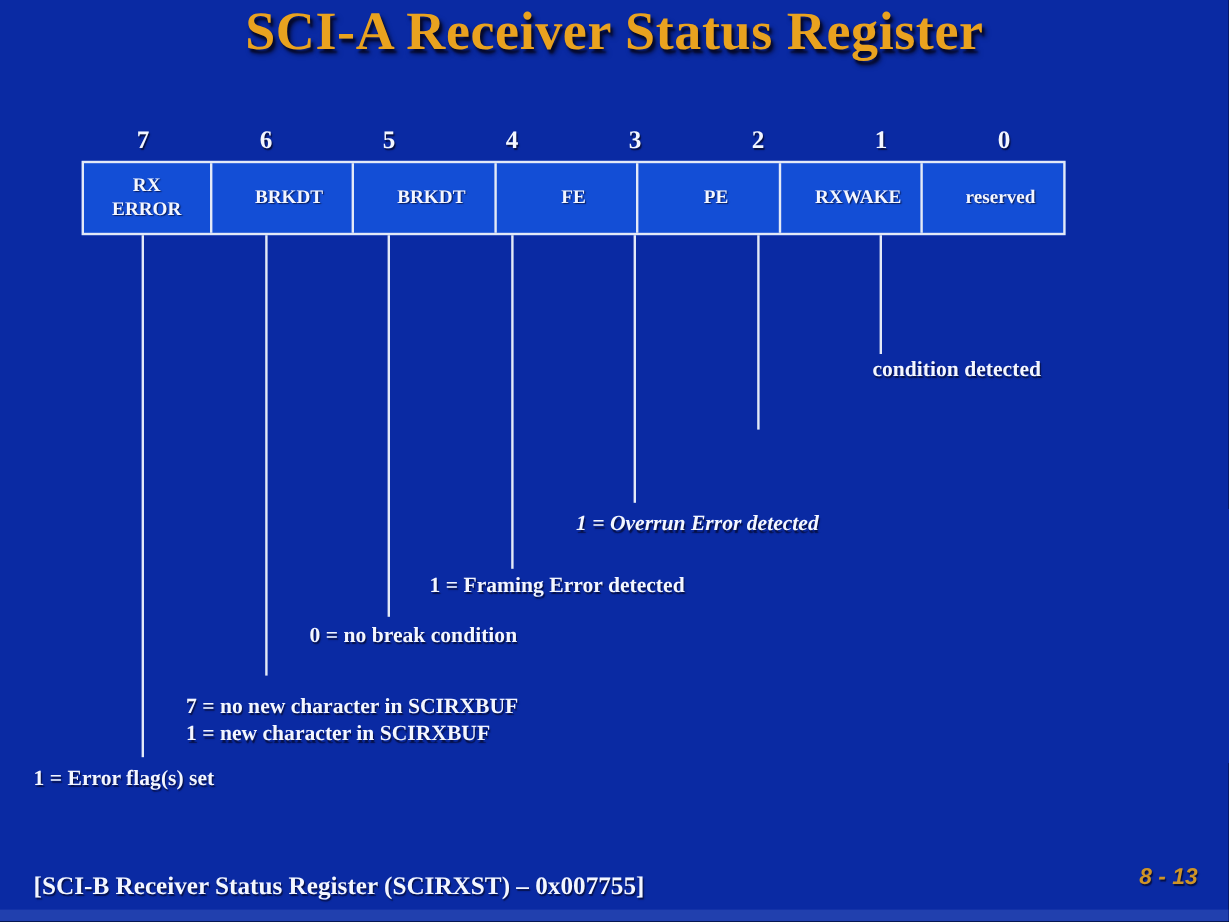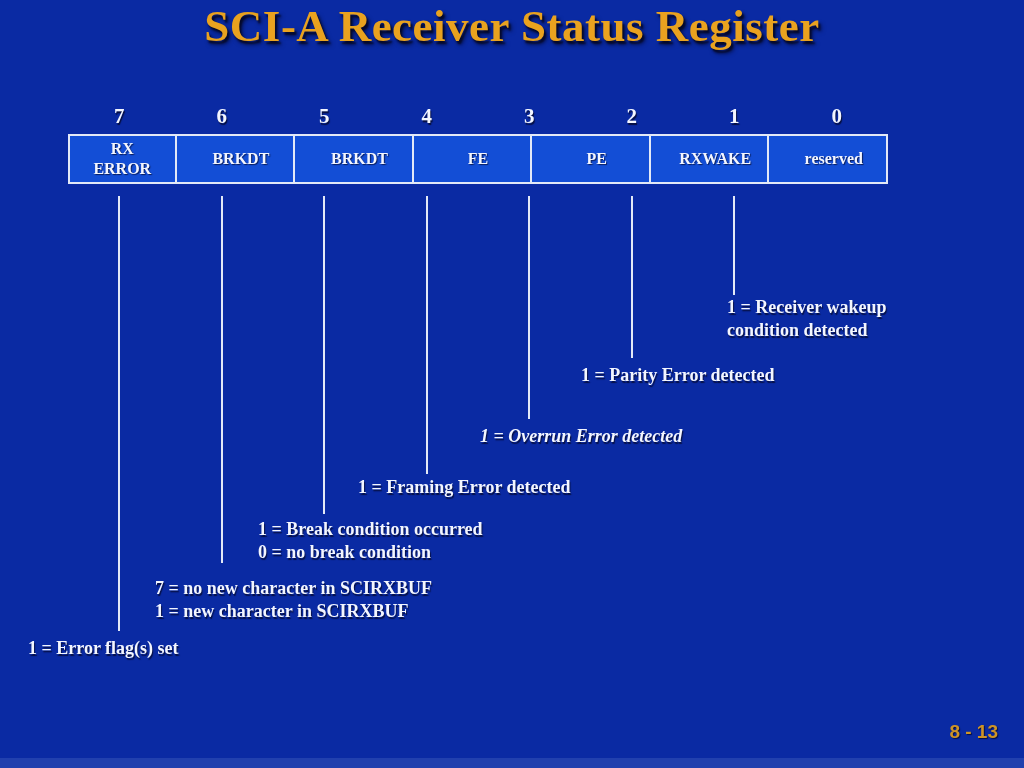--- a/index.html
+++ b/index.html
@@ -19,21 +19,21 @@
     font-size:27px;font-weight:bold;
     color:var(--title-text,#e9a21f);
     text-shadow:2px 2px 2px rgba(5,8,40,.95);
   }
   .bitnums{position:absolute;left:68px;top:104px;width:820px;display:flex;}
   .bitnums span{
     flex:1;text-align:center;font-size:21px;font-weight:bold;
     color:var(--body-text,#f3f6ff);text-shadow:1px 2px 1px rgba(5,8,40,.8);
   }
   .register{
-    position:absolute;left:68px;top:134px;width:820px;height:50px;
+    position:absolute;left:68px;top:134px;width:820px;height:62px;
     display:flex;border:2px solid var(--line,#e3e9f7);box-sizing:border-box;
     background:var(--cell-fill,#134ed6);
     gap:12px;
   }
   .cell{
     flex:1;border-right:2px solid var(--line,#e3e9f7);
     display:flex;align-items:center;justify-content:center;
   }
   .cell:last-child{border-right:none;}
   .cell span{
@@ -62,21 +62,21 @@
   .a5{left:155px;top:577px;}
   .a6{left:28px;top:637px;}
   .footer{
     position:absolute;left:28px;top:726px;font-size:21px;font-weight:bold;
     color:var(--body-text,#f3f6ff);text-shadow:1px 2px 1px rgba(5,8,40,.75);
     white-space:nowrap;
   }
   .pagenum{
     position:absolute;right:26px;top:721px;font-size:19px;font-weight:bold;
     font-family:"Liberation Sans",sans-serif;
-    color:var(--page-text,#cf9426);text-shadow:1px 1px 1px rgba(5,8,40,.8);
+    color:var(--page-text,#cf9426);text-shadow:1px 1px 1px rgba(5,8,40,.8);font-style:italic;
   }
   .bottombar{
     position:absolute;left:0;bottom:0;width:100%;height:10px;
     background:var(--bottom-bar,#2140ae);
   }
 </style>
 </head>
 <body>
 
 <div class="slide">
@@ -121,40 +121,36 @@
 
   <div class="dl dl7"></div>
   <div class="dl dl6"></div>
   <div class="dl dl5"></div>
   <div class="dl dl4"></div>
   <div class="dl dl3"></div>
   <div class="dl dl2"></div>
   <div class="dl dl1"></div>
 
   <div class="ann a0">
-    <div>1 = Receiver wakeup</div>
     <div>condition detected</div>
-  </div>
-  <div class="ann a1">
-    <div>1 = Parity Error detected</div>
   </div>
   <div class="ann a2">
     <div>1 = Overrun Error detected</div>
   </div>
   <div class="ann a3">
     <div>1 = Framing Error detected</div>
   </div>
   <div class="ann a4">
-    <div>1 = Break condition occurred</div>
     <div>0 = no break condition</div>
   </div>
   <div class="ann a5">
     <div>7 = no new character in SCIRXBUF</div>
     <div>1 = new character in SCIRXBUF</div>
   </div>
   <div class="ann a6">
     <div>1 = Error flag(s) set</div>
   </div>
 
+  <div class="footer">[SCI-B Receiver Status Register (SCIRXST) – 0x007755]</div>
   <div class="pagenum">8 - 13</div>
   <div class="bottombar"></div>
 
 </div>
 
 </body></html>

